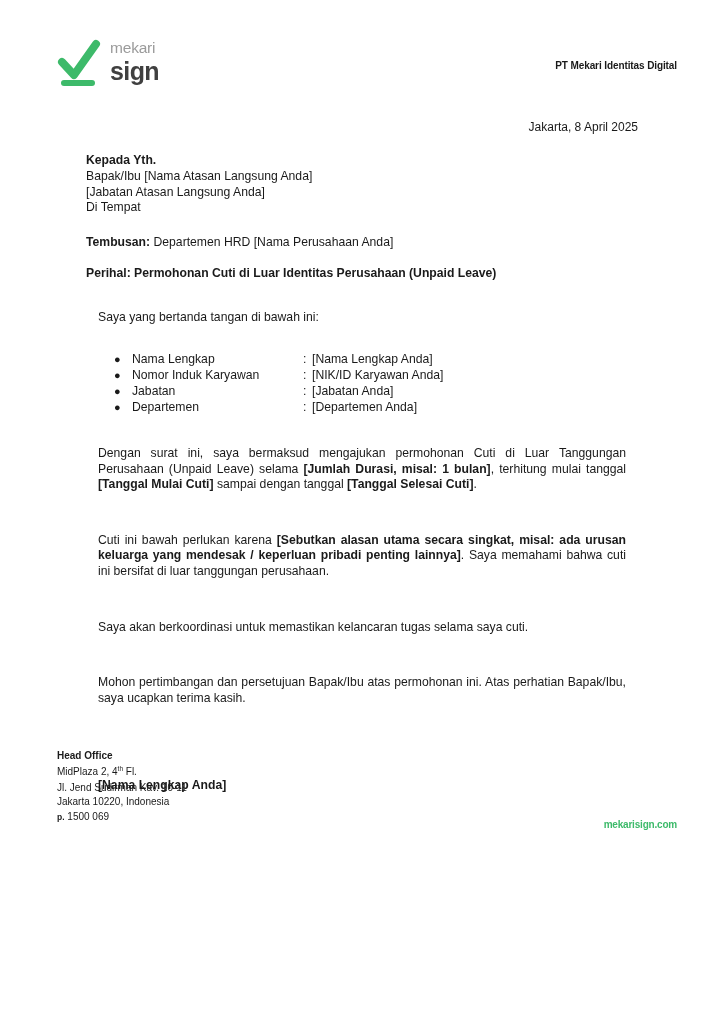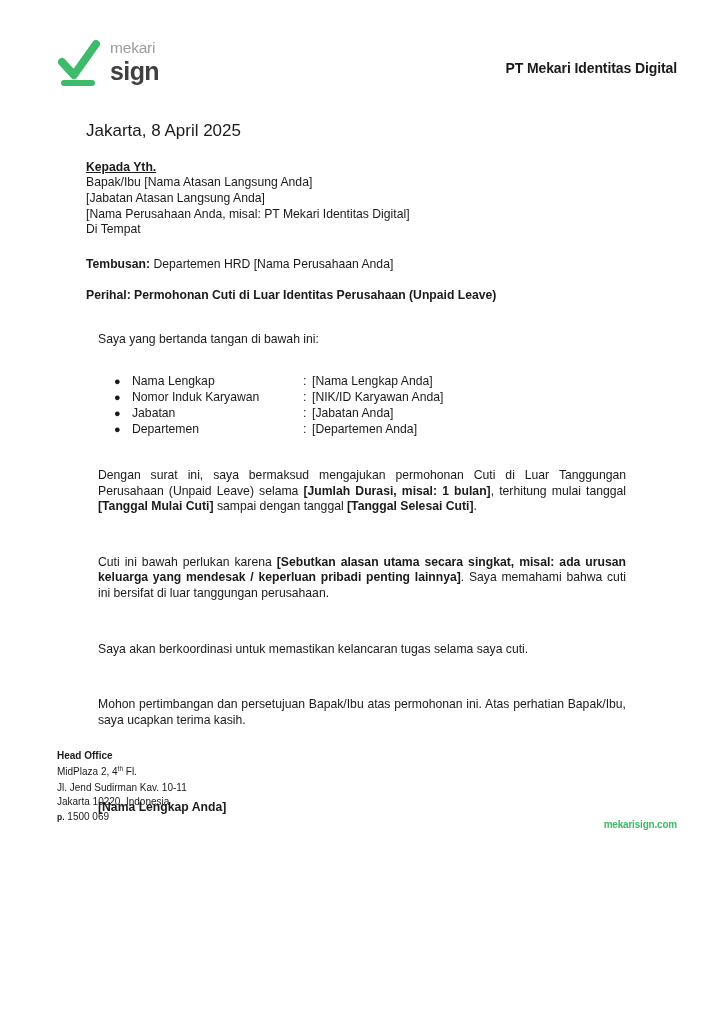--- a/index.html
+++ b/index.html
@@ -56,47 +56,46 @@
   .logo-bottom {
     font-size: 25px;
     font-weight: bold;
     color: #404040;
     letter-spacing: -0.6px;
   }
   .company-name {
     position: absolute;
     right: 48px;
     top: 24px;
-    font-size: 14px;
+    font-size: 10px;
     font-weight: bold;
     color: #1a1a1a;
     letter-spacing: -0.1px;
   }
 
   
   .content {
     position: absolute;
     left: 86px;
     top: 120px;
     width: 552px;
     font-size: 12.2px;
     line-height: 1.28;
     color: #1a1a1a;
   }
   .date-line {
-    text-align: left;
+    text-align: right;
     margin-bottom: 18px;
-    font-size: 17px;
+    font-size: 12px;
   }
   .addr-line {
     white-space: nowrap;
   }
   .addr-line.bold {
     font-weight: bold;
-    text-decoration: underline;
   }
   .label-bold {
     font-weight: bold;
   }
   .line-all-bold {
     font-weight: bold;
   }
   .para {
     text-align: justify;
     margin: 12px;
@@ -195,21 +194,20 @@
   </div>
 
   <div class="content">
 
     <div class="date-line">Jakarta, 8 April 2025</div>
 
     <div>
       <div class="addr-line bold">Kepada Yth.</div>
       <div class="addr-line">Bapak/Ibu [Nama Atasan Langsung Anda]</div>
       <div class="addr-line">[Jabatan Atasan Langsung Anda]</div>
-      <div class="addr-line">[Nama Perusahaan Anda, misal: PT Mekari Identitas Digital]</div>
       <div class="addr-line">Di Tempat</div>
     </div>
 
     <div class="gap-lg"></div>
 
     <div class="addr-line">
       <span class="label-bold">Tembusan:</span><span> Departemen HRD [Nama Perusahaan Anda]</span>
     </div>
 
     <div class="gap-md"></div>

